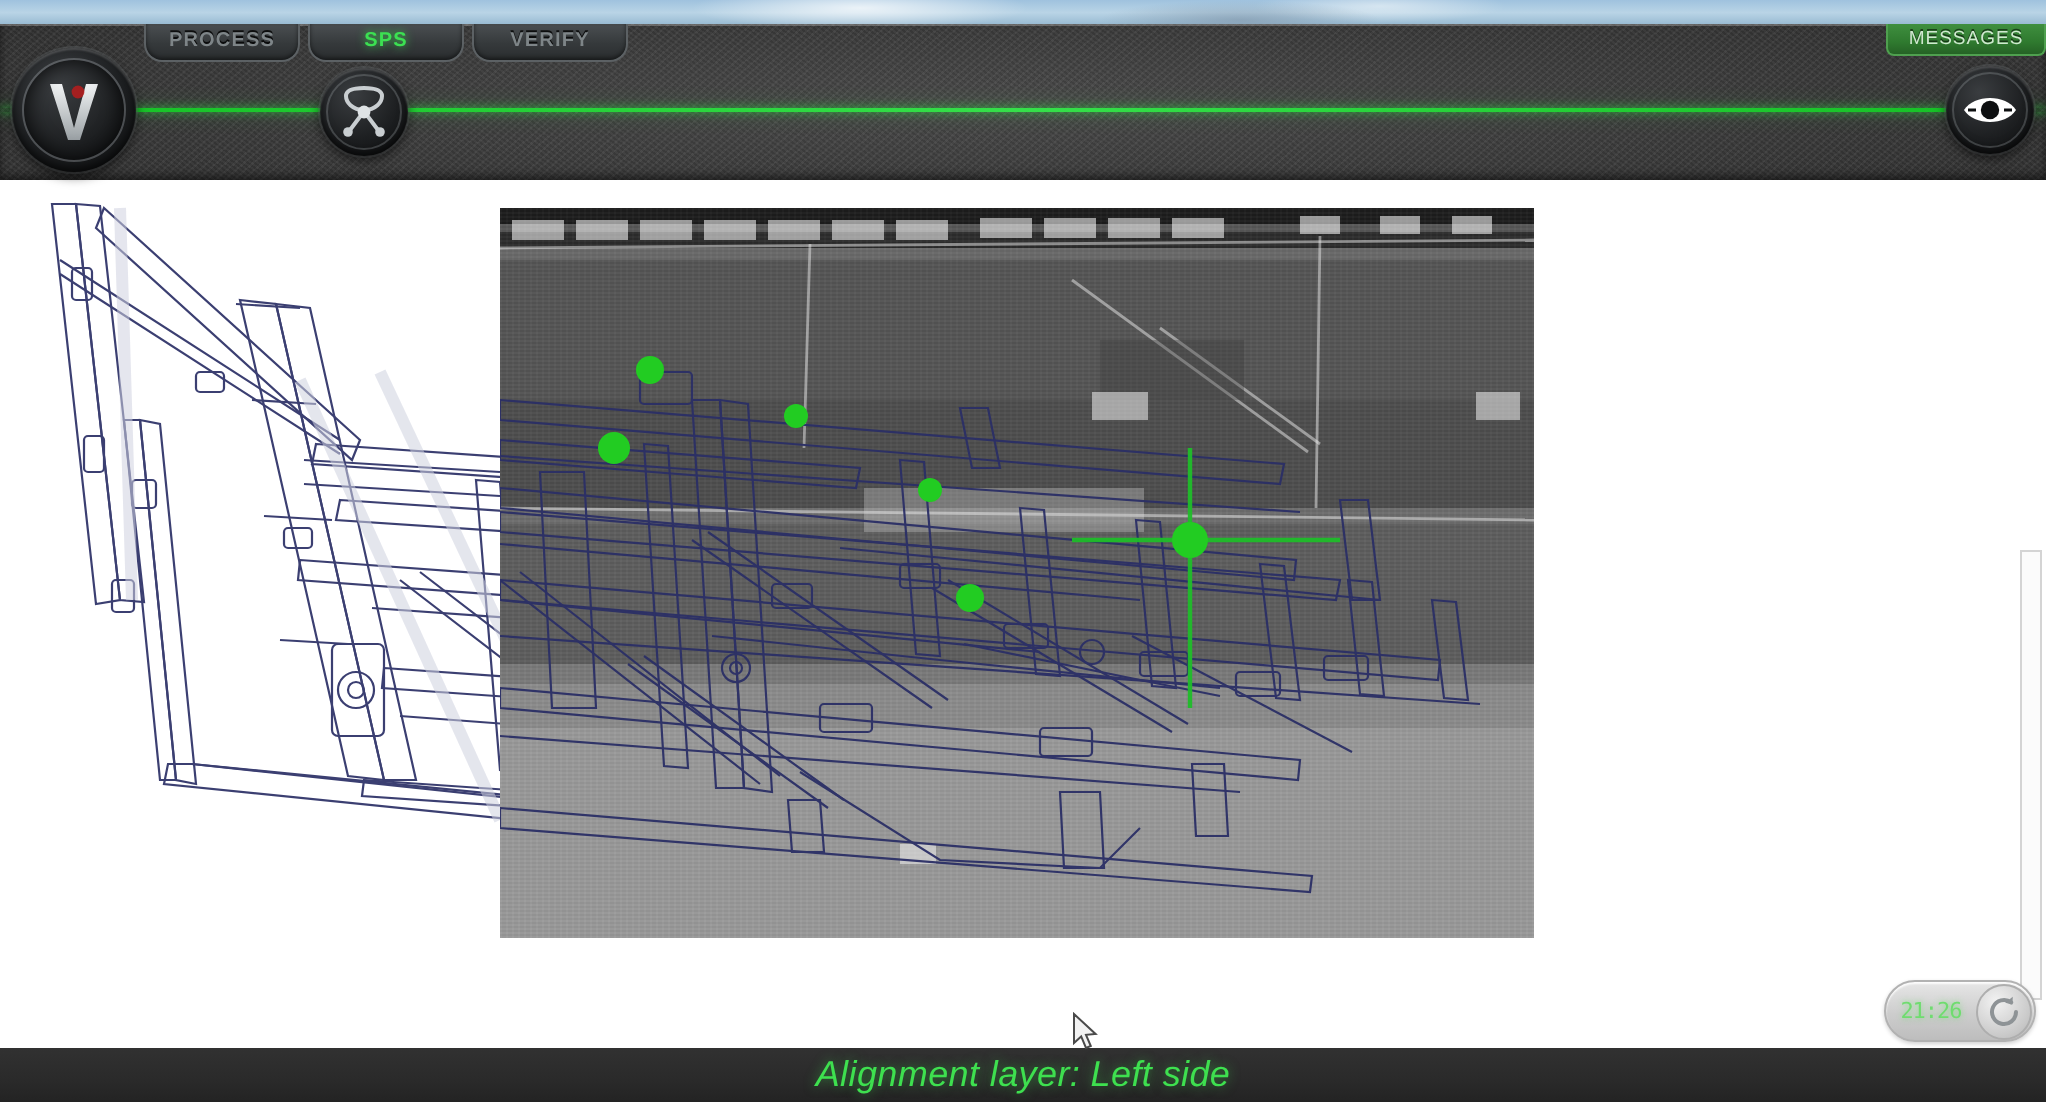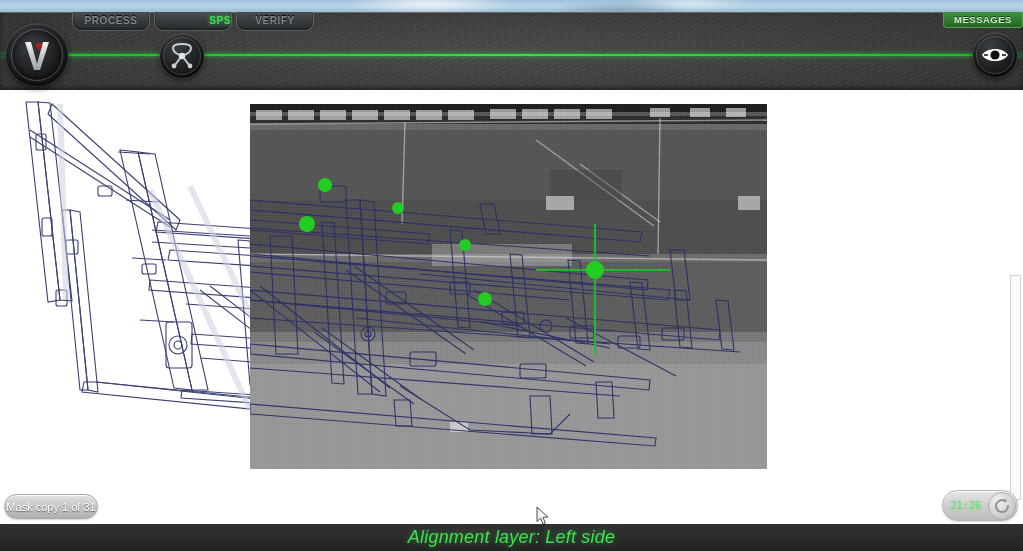--- a/index.html
+++ b/index.html
@@ -67,26 +67,26 @@
   .tab {
     width: 78px; height: 19px; line-height: 18px; text-align: center;
     font-size: 10px; font-weight: bold; letter-spacing: .6px;
     border-radius: 0 0 9px 9px;
     background: linear-gradient(180deg, #4b4f52 0%, #35393b 55%, #2a2d2f 100%);
     border: 1px solid #5c6164; border-top: none;
     color: #7e8588; text-shadow: 0 -1px 0 rgba(0,0,0,.8);
     box-shadow: inset 0 -1px 2px rgba(0,0,0,.5);
     cursor: pointer;
   }
-  .tab.active { color: #3ce052; text-shadow: 0 0 5px rgba(60,224,82,.85); text-align: right; }
+  .tab.active { color: #3ce052; text-shadow: 0 0 5px rgba(60,224,82,.85); }
 
   
   .messages-btn {
     position: absolute; right: 0px; top: 12px; width: 80px; height: 16px;
-    line-height: 16px; text-align: center; font-size: 9.5px; font-weight: bold;
+    line-height: 16px; text-align: center; font-size: 9.5px; font-weight: normal;
     letter-spacing: .5px; color: #cfe9cf;
     background: linear-gradient(180deg, #3f8f3f 0%, #2f7a2f 60%, #256225 100%);
     border: 1px solid #4fa04f; border-top: none; border-radius: 0 0 4px 4px;
     text-shadow: 0 -1px 0 rgba(0,0,0,.55); cursor: pointer; z-index: 22;
   }
 
   
   .round-btn {
     position: absolute; border-radius: 50%; cursor: pointer; z-index: 21;
     background: radial-gradient(circle at 38% 30%, #3a3d40 0%, #1d1f21 55%, #0c0d0e 100%);
@@ -426,23 +426,20 @@
 
   <div class="round-btn btn-eye">
     <div class="ring2"></div>
     <svg width="30" height="20" viewBox="0 0 30 20">
       <path d="M2 10 C7 2 23 2 28 10 C23 18 7 18 2 10 Z" fill="#ffffff"></path>
       <circle cx="15" cy="10" r="4.6" fill="#0d0f10"></circle>
       <path d="M4 10 L8 10 M22 10 L26 10" stroke="#0d0f10" stroke-width="1.6"></path>
     </svg>
   </div>
 
-  <div class="mask-pill">
-    <span>Mask copy 1 of 31</span>
-  </div>
 
   <div class="timer-widget">
     <span class="timer-readout">21:26</span>
     <div class="timer-knob">
       <svg width="20" height="20" viewBox="0 0 20 20">
         <path d="M16 10 A6 6 0 1 1 13.6 5.2" fill="none" stroke="#8e9396" stroke-width="2" stroke-linecap="round"></path>
         <path d="M14.4 2.4 L14.2 6.2 L10.6 5.4 Z" fill="#8e9396"></path>
       </svg>
     </div>
   </div>

